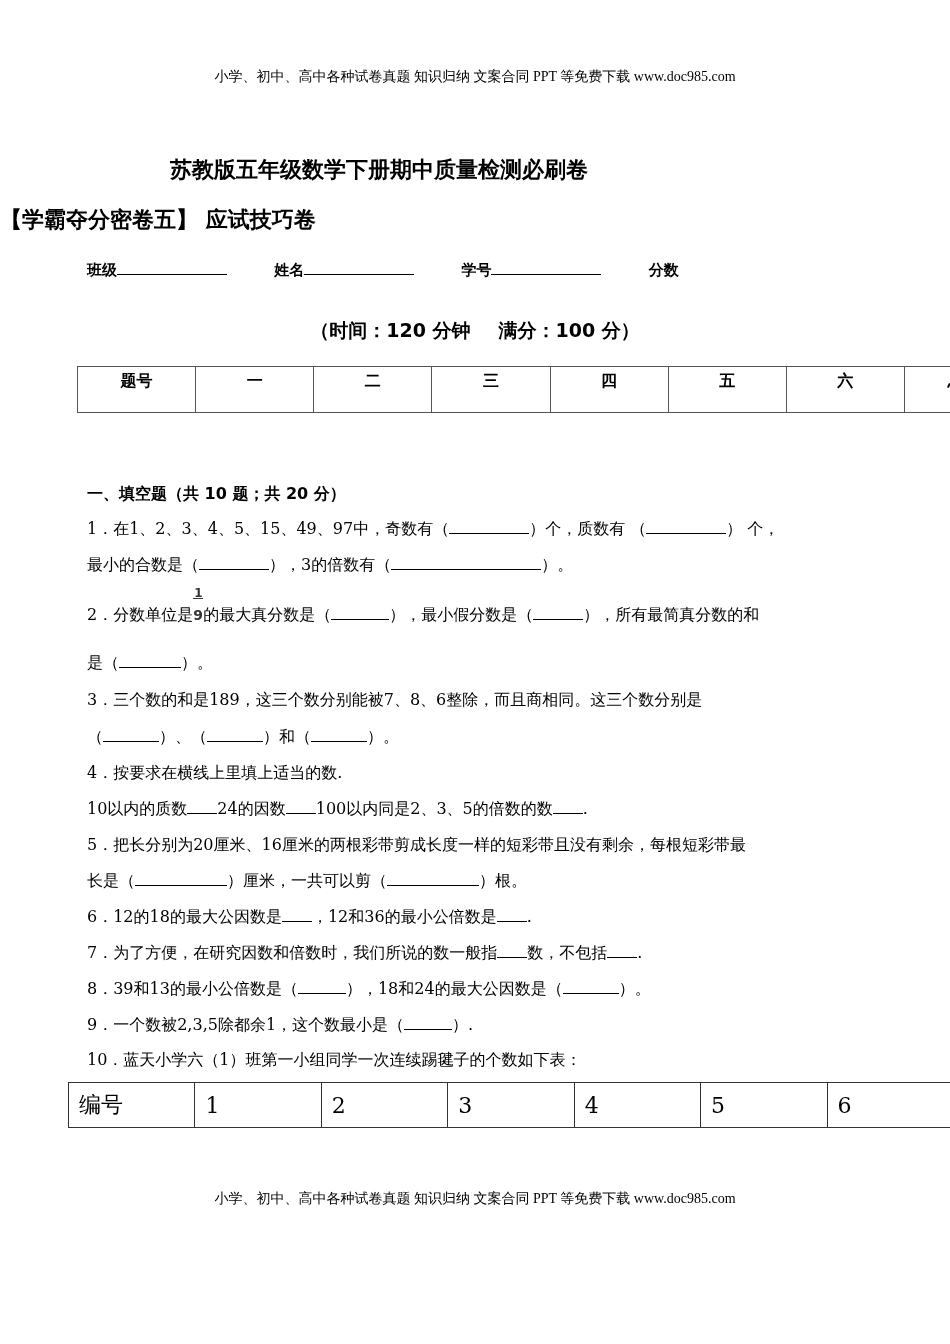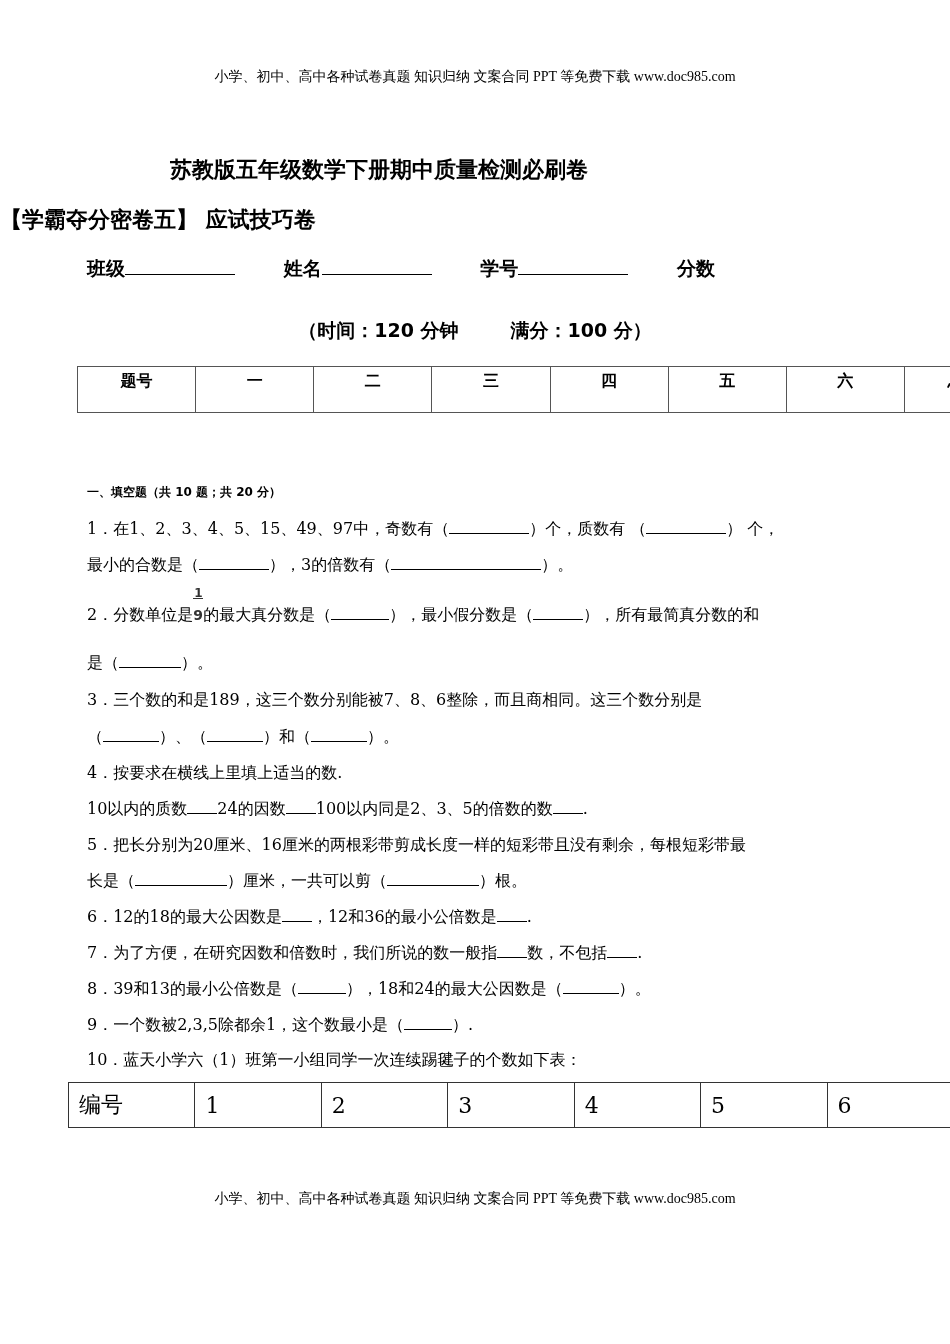--- a/index.html
+++ b/index.html
@@ -7,30 +7,30 @@
          font-family: "DejaVu Serif", "Liberation Serif", serif; color:#000; }
   .abs { position:absolute; }
   .header-note, .footer-note { left:0; width:950px; text-align:center; font-size:14px;
          font-family: "Liberation Serif", "DejaVu Serif", serif; }
   .header-note { top:68px; }
   .footer-note { top:1190px; }
   .title1 { top:155px; left:0; width:758px; text-align:center; font-size:22px; font-weight:bold;
             font-family: "DejaVu Sans", sans-serif; }
   .title2 { top:205px; left:0; width:950px; text-align:left; font-size:22px; font-weight:bold;
             font-family: "DejaVu Sans", sans-serif; }
-  .info-row { top:256px; left:87px; font-size:19px; font-weight:bold; font-family:"DejaVu Sans", sans-serif; }
+  .info-row { top:256px; left:87px; font-size:15px; font-weight:bold; font-family:"DejaVu Sans", sans-serif; }
   .info-row .fld { display:inline-block; margin-right:42px; }
   .info-row .line { display:inline-block; width:110px; border-bottom:1.5px solid #000; height:18px; vertical-align:baseline; }
   .time-row { top:318px; left:0; width:950px; text-align:center; font-size:19px; font-weight:bold;
               font-family:"DejaVu Sans", sans-serif; }
-  .time-row span { margin:0 26px; }
+  .time-row span { margin:0 14px; }
   table.score { position:absolute; top:366px; left:77px; width:946px; border-collapse:collapse;
                 font-family:"DejaVu Sans", sans-serif; font-size:16px; font-weight:bold; }
   table.score td { border:1.5px solid #555; height:40px; text-align:center; vertical-align:top; padding-top:4px; width:99px; }
-  .section-title { top:484px; left:87px; font-size:12px; font-weight:bold; font-family:"DejaVu Sans", sans-serif; }
+  .section-title { top:484px; left:87px; font-size:16px; font-weight:bold; font-family:"DejaVu Sans", sans-serif; }
   .q { left:87px; font-size:16px; line-height:20px; white-space:nowrap;
        font-family:"DejaVu Serif", "Liberation Serif", serif; }
   .blank { display:inline-block; border-bottom:1px solid #000; height:14px; vertical-align:baseline; }
   .blank.thick { border-bottom:1.5px solid #000; }
   .frac { display:inline-block; position:relative; width:10px; font-family:"DejaVu Sans", sans-serif; font-weight:bold; font-size:12px; color:#333; }
   .frac .num { position:absolute; top:-22px; left:1px; }
   .frac .bar { position:absolute; top:-7px; left:0; width:10px; border-top:1.5px solid #333; }
   .frac .den { position:relative; top:0; font-size:14px; }
   table.data { position:absolute; top:1082px; left:68px; width:886px; border-collapse:collapse;
                font-family:"DejaVu Serif", serif; font-size:22px; }

